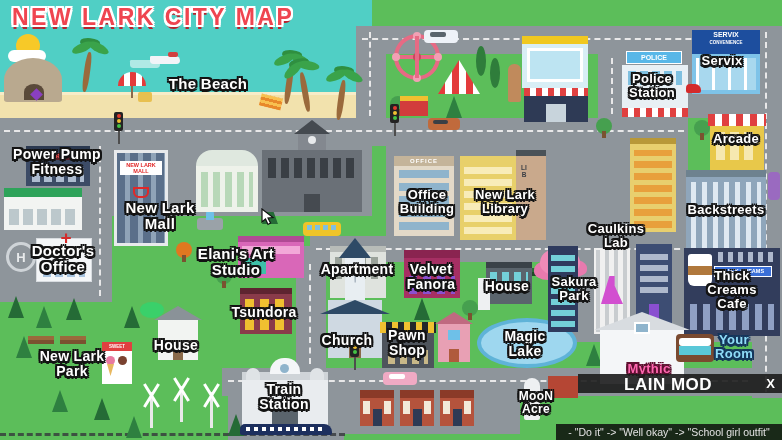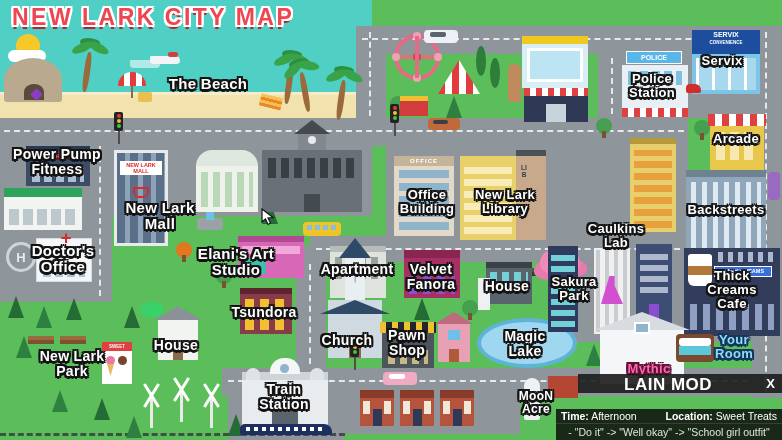--- a/index.html
+++ b/index.html
@@ -451,20 +451,16 @@
     <polygon points="2,1 2,14 5.5,11 8,16.5 10.5,15 8,10 13,9.5" fill="#fff" stroke="#111" stroke-width="1.2"></polygon>
   </svg>
 
   <div class="abs" id="title">NEW LARK CITY MAP</div>
 
   <div class="abs" id="panel">
     <div class="hdr">
       <span class="t">LAIN MOD</span>
       <span class="x">X</span>
     </div>
-    <div class="r r2">
-      <span><span class="bold">Time:</span> <span>Afternoon</span></span>
-      <span><span class="bold">Location:</span> <span>Sweet Treats</span></span>
-    </div>
     <div class="r r3">- "Do it" -&gt; "Well okay" -&gt; "School girl outfit"</div>
   </div>
 
 </div>
 
 </body></html>

